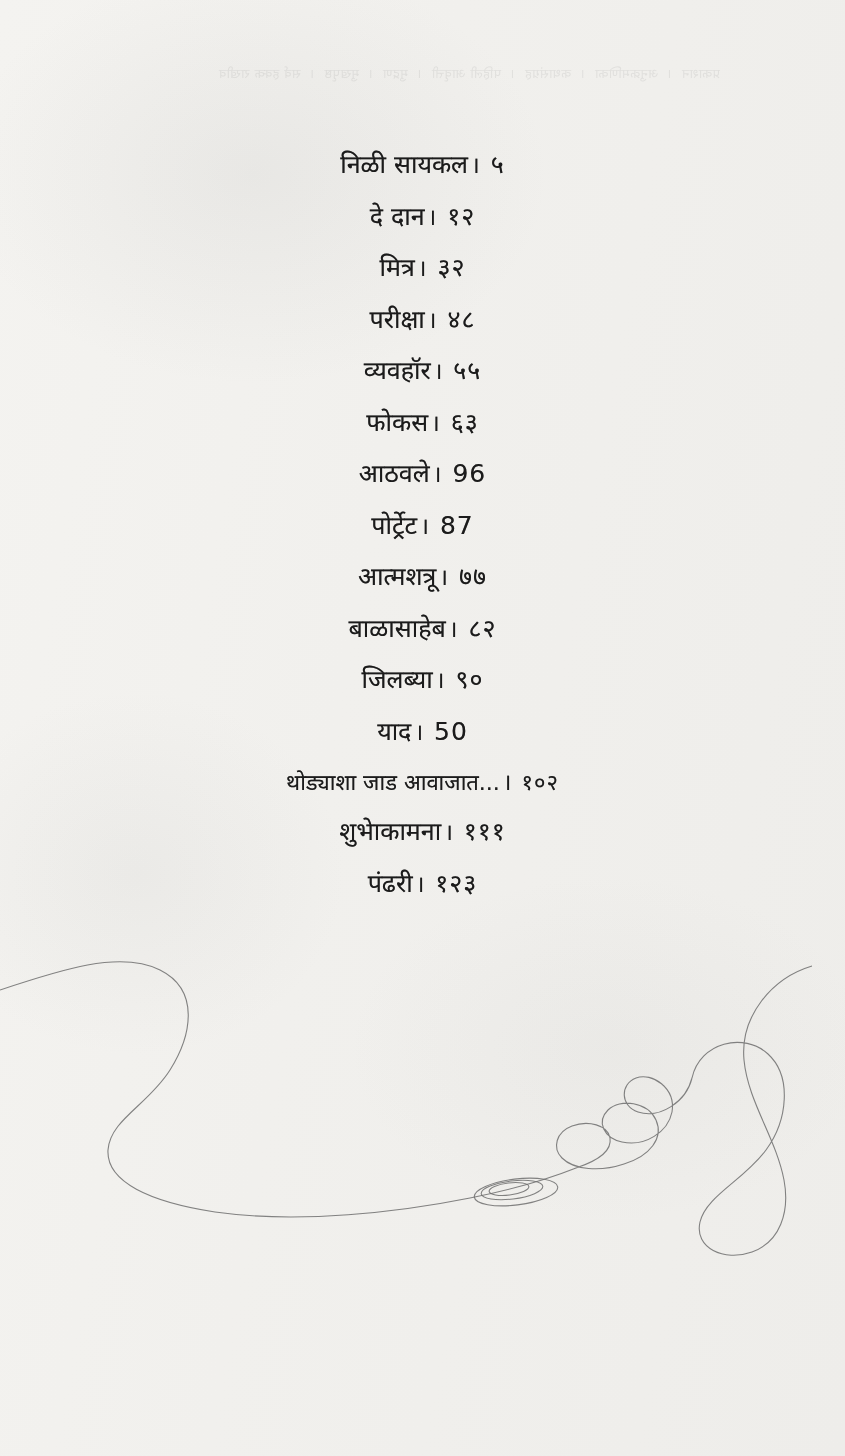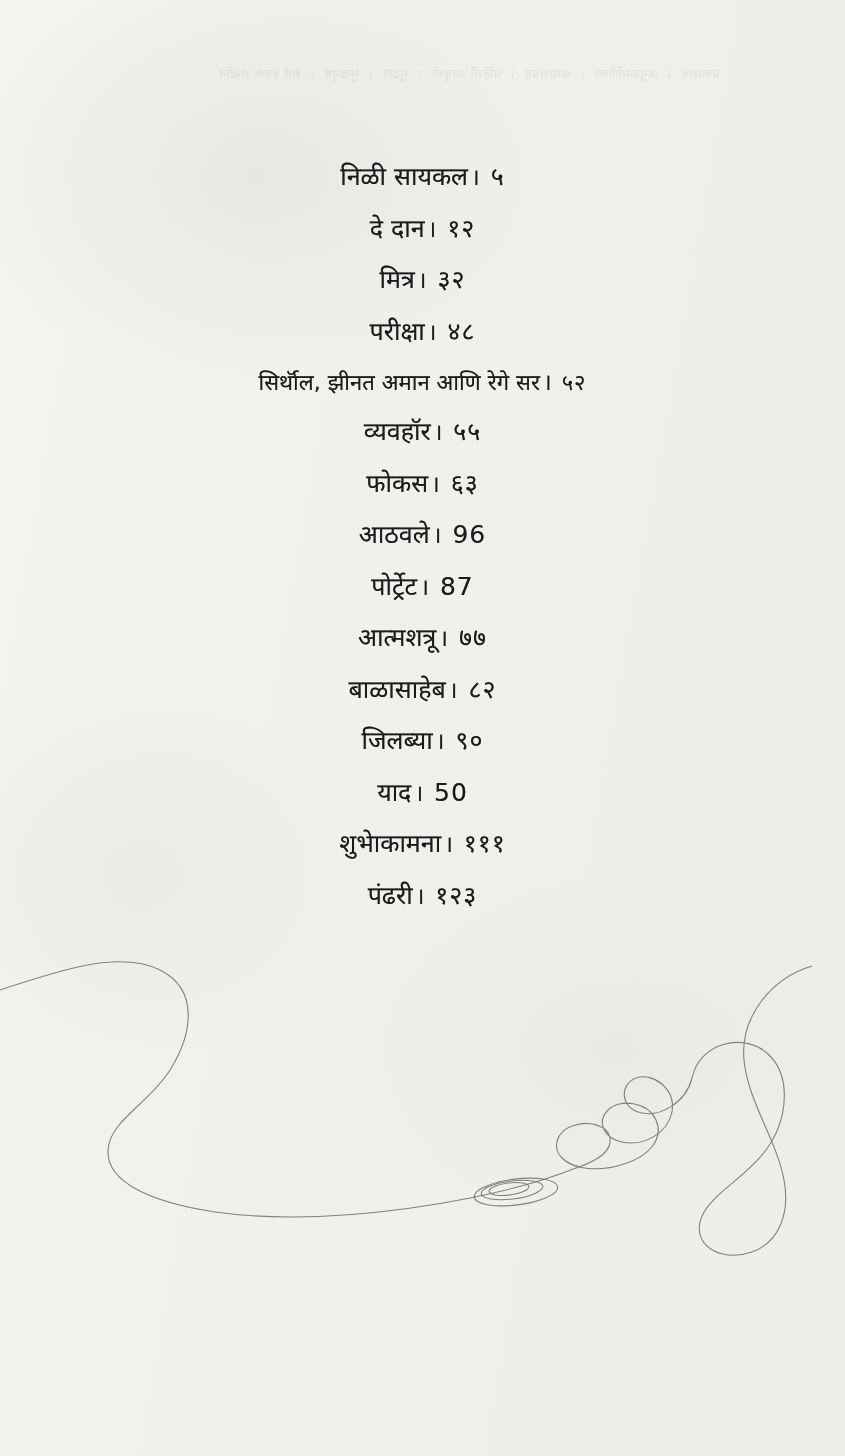--- a/index.html
+++ b/index.html
@@ -35,21 +35,21 @@
     letter-spacing: .4px;
     filter: blur(0.7px);
     transform: scaleX(-1);
     user-select: none;
     white-space: pre-wrap;
   }
   .toc {
     position: absolute;
     left: 0;
     right: 0;
-    top: 164px;
+    top: 152px;
     display: flex;
     flex-direction: column;
     align-items: center;
   }
   .toc-entry {
     color: #1b1b1b;
     font-size: 25px;
     line-height: 1.06;
     margin-bottom: 25px;
     text-align: center;
@@ -86,29 +86,29 @@
 
 <div class="page"></div>
 
 <div class="ghost-text">प्रकाशन  ।  अनुक्रमणिका  ।  कथासंग्रह  ।  पहिली आवृत्ती  ।  मुद्रण  ।  मुखपृष्ठ  ।  सर्व हक्क राखीव</div>
 
 <div class="toc">
     <div class="toc-entry"><span>निळी सायकल</span><span class="sep">।</span> <span class="pg">५</span></div>
     <div class="toc-entry"><span>दे दान</span><span class="sep">।</span> <span class="pg">१२</span></div>
     <div class="toc-entry"><span>मित्र</span><span class="sep">।</span> <span class="pg">३२</span></div>
     <div class="toc-entry"><span>परीक्षा</span><span class="sep">।</span> <span class="pg">४८</span></div>
-    <div class="toc-entry small"><span>सिर्थॉल, झीनत अमान आणि रेगे सर</span><span class="sep">।</span> <span class="pg">५२</span></div>
     <div class="toc-entry"><span>व्यवहॉर</span><span class="sep">।</span> <span class="pg">५५</span></div>
     <div class="toc-entry"><span>फोकस</span><span class="sep">।</span> <span class="pg">६३</span></div>
     <div class="toc-entry"><span>आठवले</span><span class="sep">।</span> <span class="pg">96</span></div>
     <div class="toc-entry"><span>पोर्ट्रेट</span><span class="sep">।</span> <span class="pg">87</span></div>
     <div class="toc-entry"><span>आत्मशत्रू</span><span class="sep">।</span> <span class="pg">७७</span></div>
     <div class="toc-entry"><span>बाळासाहेब</span><span class="sep">।</span> <span class="pg">८२</span></div>
     <div class="toc-entry"><span>जिलब्या</span><span class="sep">।</span> <span class="pg">९०</span></div>
     <div class="toc-entry"><span>याद</span><span class="sep">।</span> <span class="pg">50</span></div>
+    <div class="toc-entry small"><span>थोड्याशा जाड आवाजात...</span><span class="sep">।</span> <span class="pg">१०२</span></div>
     <div class="toc-entry"><span>शुभेाकामना</span><span class="sep">।</span> <span class="pg">१११</span></div>
     <div class="toc-entry"><span>पंढरी</span><span class="sep">।</span> <span class="pg">१२३</span></div>
   </div>
 
 <svg class="doodle" viewBox="0 0 845 520" xmlns="http://www.w3.org/2000/svg">
   <path d="M0 170 C 60 150, 120 130, 160 150 C 200 170, 192 215, 170 250 C 148 285, 110 300, 108 330 C 106 362, 150 382, 215 392 C 300 404, 400 392, 470 378 C 520 368, 556 356, 576 348"></path>
   <path d="M576 348 C 600 340, 612 330, 610 318 C 608 305, 588 300, 572 306 C 556 312, 552 328, 562 338 C 574 350, 600 352, 624 344 C 650 336, 664 318, 656 300 C 648 282, 620 278, 608 290 C 596 302, 604 318, 622 322 C 645 327, 668 312, 672 292 C 676 268, 652 252, 636 258 C 620 264, 620 286, 638 292 C 660 299, 686 282, 692 258"></path>
   <path d="M692 258 C 700 222, 744 212, 768 234 C 792 256, 788 300, 766 330 C 744 360, 706 376, 700 402 C 694 428, 724 442, 752 432 C 780 422, 790 392, 784 360 C 776 318, 748 282, 744 240 C 740 196, 772 158, 812 146"></path>
   <ellipse cx="516" cy="372" rx="42" ry="13" transform="rotate(-7 516 372)"></ellipse>
   <ellipse cx="512" cy="370" rx="31" ry="9" transform="rotate(-7 512 370)"></ellipse>

